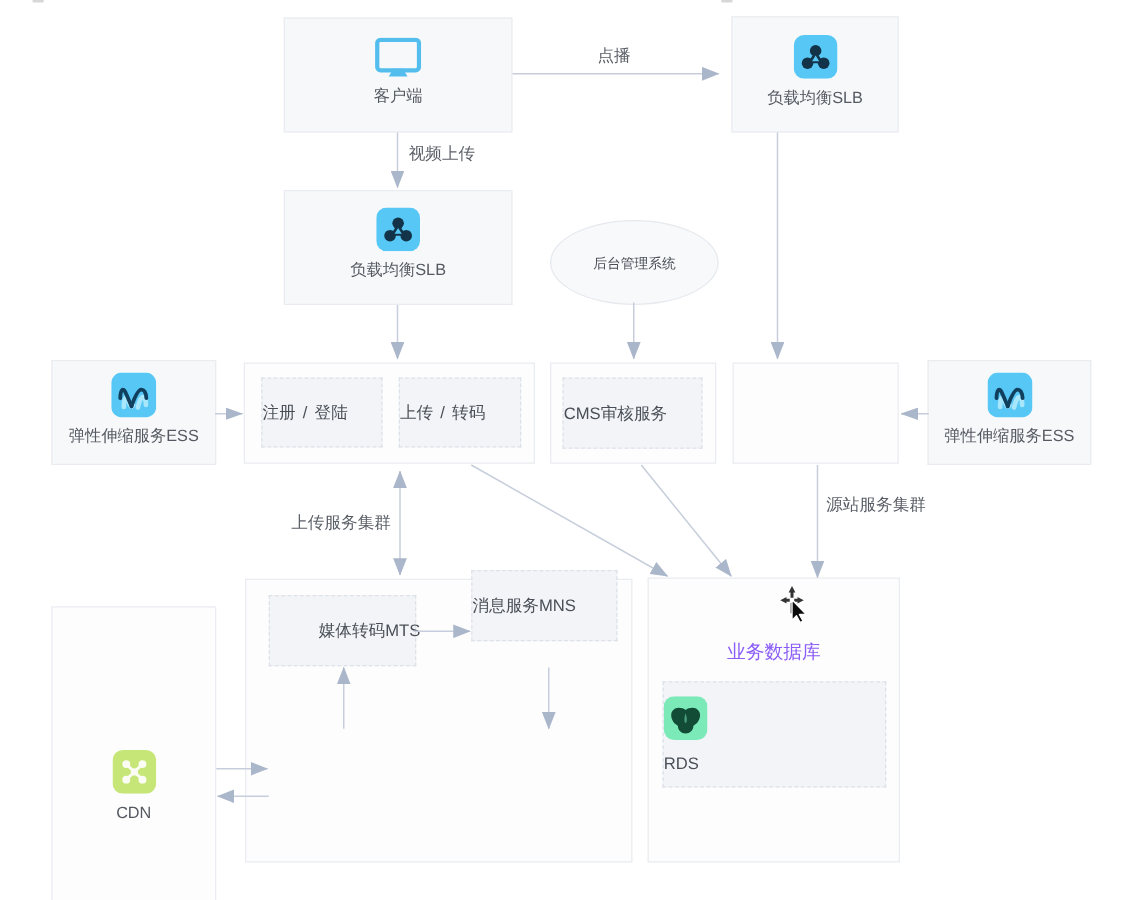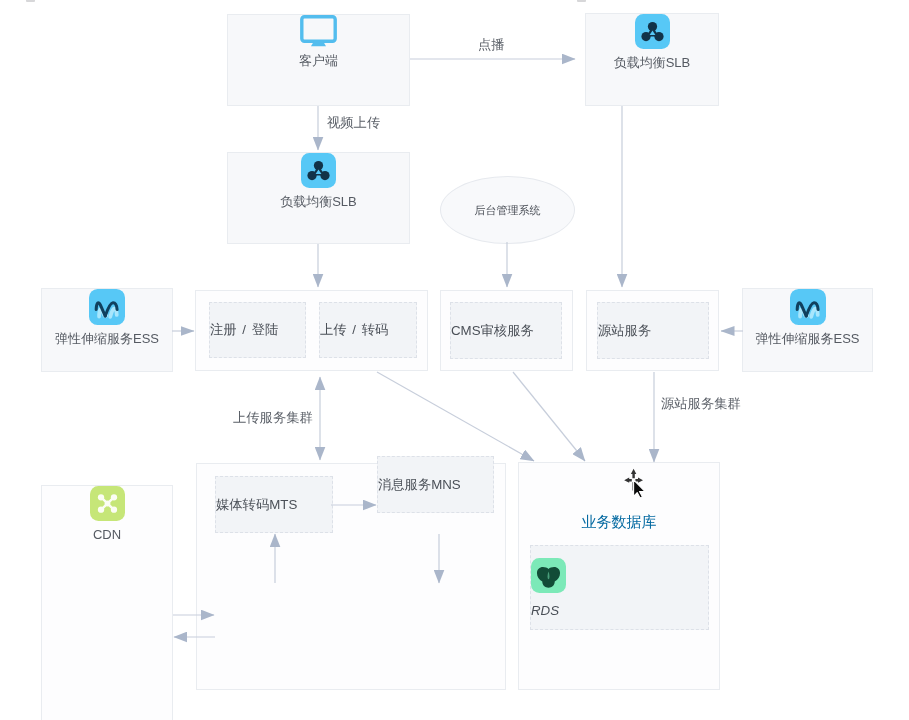--- a/index.html
+++ b/index.html
@@ -4,35 +4,35 @@
 <title>Video VOD Architecture Diagram</title>
 <style>
   html,body{margin:0;padding:0;}
   body{width:909px;height:720px;background:#ffffff;
        font-family:"Liberation Sans","DejaVu Sans",sans-serif;
        overflow:hidden;position:relative;}
   #canvas{position:absolute;left:0;top:0;width:909px;height:720px;}
 
   .node{position:absolute;box-sizing:border-box;background:#f7f8fa;
         border:1px solid #e9ecf0;display:flex;flex-direction:column;
-        align-items:center;padding-bottom:7px;}
+        align-items:center;justify-content:center;padding-bottom:7px;}
   .plain{background:#fdfdfe;}
   .node-label{font-size:13px;color:#555a62;margin-top:2px;white-space:nowrap;line-height:15px;}
   .dashed{position:absolute;box-sizing:border-box;border:1px dashed #dde1e8;
           background:#f2f4f7;display:flex;flex-direction:column;
           align-items:flex-start;justify-content:center;}
   .dashed-label{font-size:13.3px;color:#4a4f57;white-space:nowrap;word-spacing:2px;}
   .ell{position:absolute;box-sizing:border-box;border:1px solid #e6e9ee;
        background:#f8f9fb;border-radius:50%;display:flex;align-items:center;
        justify-content:center;}
   .ell-label{font-size:11px;color:#4a4f57;white-space:nowrap;}
   .edge-label{position:absolute;font-size:13.3px;color:#5a5f67;white-space:nowrap;line-height:15px;}
   svg.arrows{position:absolute;left:0;top:0;width:909px;height:720px;}
   .icon{display:block;}
-  .grp-title{position:absolute;font-size:15px;color:#0369a1;white-space:nowrap;}
+  .grp-title{position:absolute;font-size:15px;color:#8b5cf6;white-space:nowrap;}
 </style>
 </head>
 <body>
 
 <div id="canvas">
 
   <div class="node" style="left:227px;top:14px;width:183px;height:92px;">
     <span class="icon">
       <svg width="37" height="32" viewBox="0 0 37 32">
         <rect x="1.8" y="1.8" width="33.4" height="24.4" rx="2.6" ry="2.6" fill="none" stroke="#53bdee" stroke-width="3.4"></rect>
@@ -111,23 +111,20 @@
   <div class="dashed" style="left:319px;top:302px;width:98px;height:56px;">
     <span class="dashed-label">上传 / 转码</span>
   </div>
 
   <div class="node plain" style="left:440px;top:290px;width:133px;height:81px;"></div>
   <div class="dashed" style="left:450px;top:302px;width:112px;height:57px;">
     <span class="dashed-label">CMS审核服务</span>
   </div>
 
   <div class="node plain" style="left:586px;top:290px;width:133px;height:81px;"></div>
-  <div class="dashed" style="left:597px;top:302px;width:112px;height:57px;">
-    <span class="dashed-label">源站服务</span>
-  </div>
 
   <div class="node plain" style="left:41px;top:485px;width:132px;height:294px;">
     <span class="icon">
       <svg width="35" height="35" viewBox="0 0 40 40">
         <rect x="0" y="0" width="40" height="40" rx="9.5" ry="9.5" fill="#c6e678"></rect>
         <g fill="#fbfdf4">
           <circle cx="12.6" cy="12.9" r="3.6"></circle>
           <circle cx="27.4" cy="12.9" r="3.6"></circle>
           <circle cx="12.6" cy="27.1" r="3.6"></circle>
           <circle cx="27.4" cy="27.1" r="3.6"></circle>
@@ -136,30 +133,30 @@
         <g stroke="#fbfdf4" stroke-width="2.8" stroke-linecap="round">
           <path d="M13.4 13.7 L26.6 26.3"></path>
           <path d="M26.6 13.7 L13.4 26.3"></path>
         </g>
       </svg>
     </span>
     <span class="node-label">CDN</span>
   </div>
 
   <div class="node plain" style="left:196px;top:463px;width:310px;height:227px;"></div>
-  <div class="dashed" style="left:215px;top:476px;width:118px;height:57px;">
+  <div class="dashed" style="left:215px;top:476px;width:118px;height:57px;padding-left:39px;">
     <span class="dashed-label">媒体转码MTS</span>
   </div>
   <div class="dashed" style="left:377px;top:456px;width:117px;height:57px;">
     <span class="dashed-label">消息服务MNS</span>
   </div>
 
   <div class="node plain" style="left:518px;top:462px;width:202px;height:228px;"></div>
   <div class="grp-title" style="left:518px;top:514px;width:202px;text-align:center;line-height:16px;"><span>业务数据库</span></div>
-  <div class="dashed" style="left:530px;top:545px;width:179px;height:85px;font-style:italic;">
+  <div class="dashed" style="left:530px;top:545px;width:179px;height:85px;">
     <span class="icon">
       <svg width="35" height="35" viewBox="0 0 40 40">
         <rect x="0" y="0" width="40" height="40" rx="9.5" ry="9.5" fill="#7ce9b8"></rect>
       <g fill="#124c37">
         <path d="M13.6 10.4 C9.8 10.4 6.8 13.4 6.8 17.1 C6.8 21.3 9.2 25.0 12.9 26.9
                  C12.9 27.0 12.9 27.1 12.9 27.2 C12.9 31.1 16.1 34.0 20 34.0
                  C23.9 34.0 27.1 31.1 27.1 27.2 C27.1 27.1 27.1 27.0 27.1 26.9
                  C30.8 25.0 33.2 21.3 33.2 17.1 C33.2 13.4 30.2 10.4 26.4 10.4
                  C23.8 10.4 21.5 11.2 20.0 12.5 C18.5 11.2 16.2 10.4 13.6 10.4 Z"></path>
       </g>

